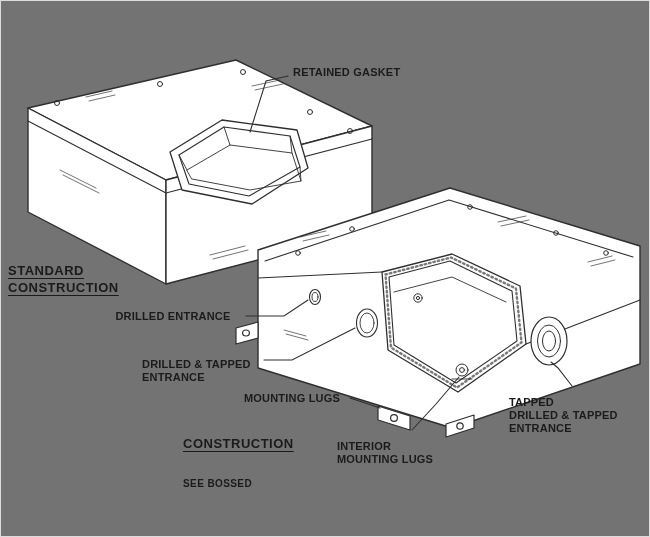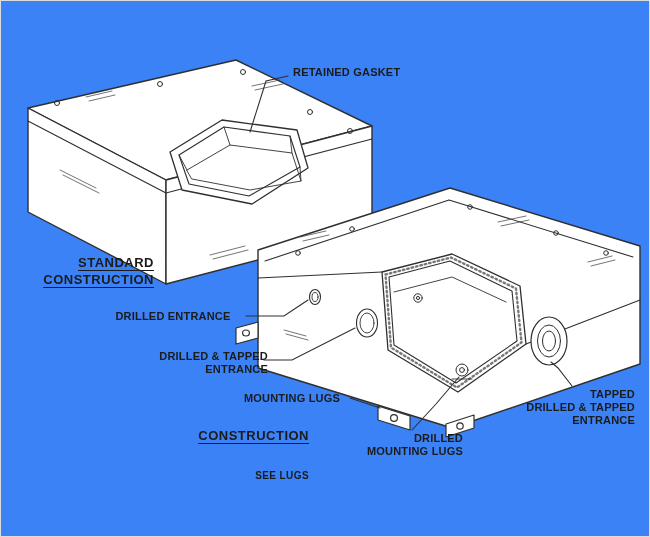--- a/index.html
+++ b/index.html
@@ -1,28 +1,28 @@
 <!DOCTYPE html>
 <html><head>
 <meta charset="utf-8">
 <style>
   html,body{margin:0;padding:0;background:#ffffff;}
   .canvas{
-    position:relative;width:650px;height:537px;background:#3b82f6;
+    position:relative;width:650px;height:537px;background:#737373;
     box-shadow:0 0 0 1px #dcdcdc inset;overflow:hidden;
     font-family:"Liberation Sans", sans-serif;
   }
   svg{position:absolute;left:0;top:0;}
   .label{
     position:absolute;
     font:700 11px/13px "Liberation Sans", sans-serif;
     color:#1b1b1b;letter-spacing:.2px;white-space:nowrap;
   }
   .label .ln{display:block;}
-  .center{text-align:right;}
+  .center{text-align:left;margin-top:8px;}
   .right{text-align:center;}
   .title{font-size:13px;line-height:17px;letter-spacing:.5px;}
   .title .ln{text-decoration:underline;text-underline-offset:3px;}
   .small{font-size:10px;line-height:12px;letter-spacing:.4px;}
 </style>
 </head>
 <body>
 
 <div class="canvas">
 
@@ -135,31 +135,31 @@
   <div class="label center" style="left:142px;top:350px;width:126px;">
     <span class="ln">DRILLED &amp; TAPPED</span>
     <span class="ln">ENTRANCE</span>
   </div>
 
   <div class="label right" style="left:240px;top:392px;width:104px;">
     <span class="ln">MOUNTING LUGS</span>
   </div>
 
   <div class="label center" style="left:337px;top:432px;width:126px;">
-    <span class="ln">DRILLED</span>
+    <span class="ln">INTERIOR</span>
     <span class="ln">MOUNTING LUGS</span>
   </div>
 
   <div class="label center" style="left:509px;top:388px;width:126px;">
     <span class="ln">TAPPED</span>
     <span class="ln">DRILLED &amp; TAPPED</span>
     <span class="ln">ENTRANCE</span>
   </div>
 
   <div class="label title center" style="left:183px;top:427px;width:126px;">
     <span class="ln">CONSTRUCTION</span>
   </div>
 
   <div class="label small center" style="left:183px;top:470px;width:126px;">
-    <span class="ln">SEE LUGS</span>
+    <span class="ln">SEE BOSSED</span>
   </div>
 
 </div>
 
 </body></html>

